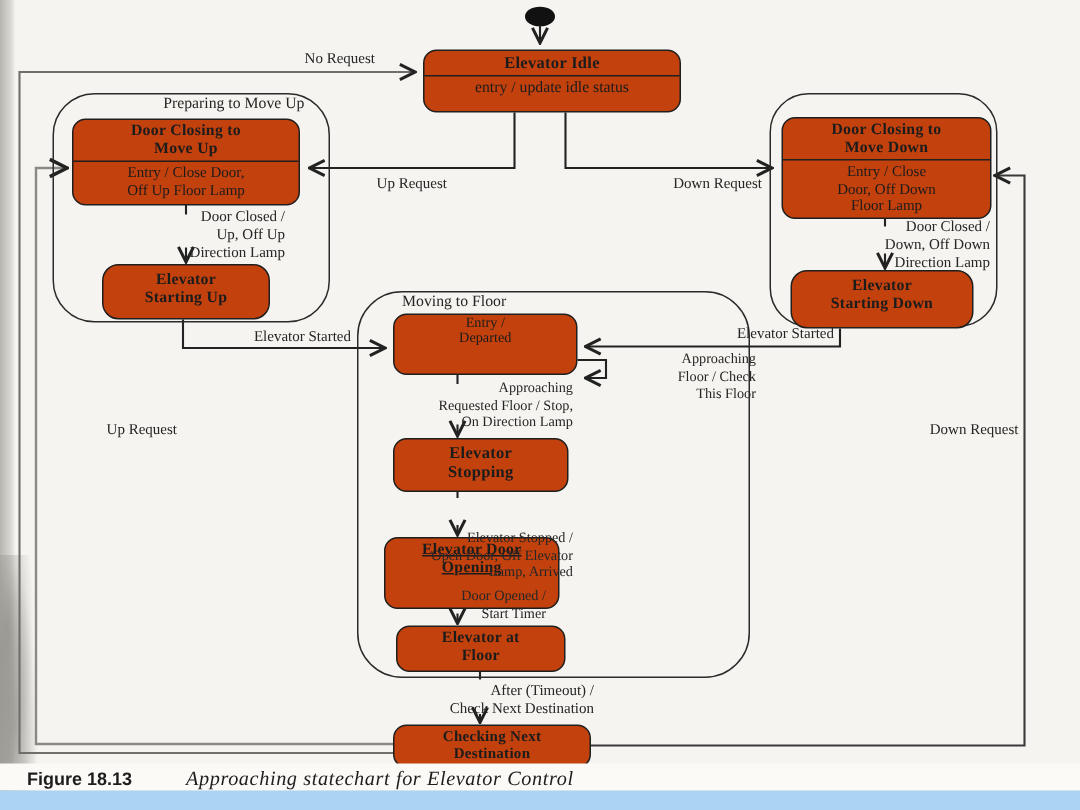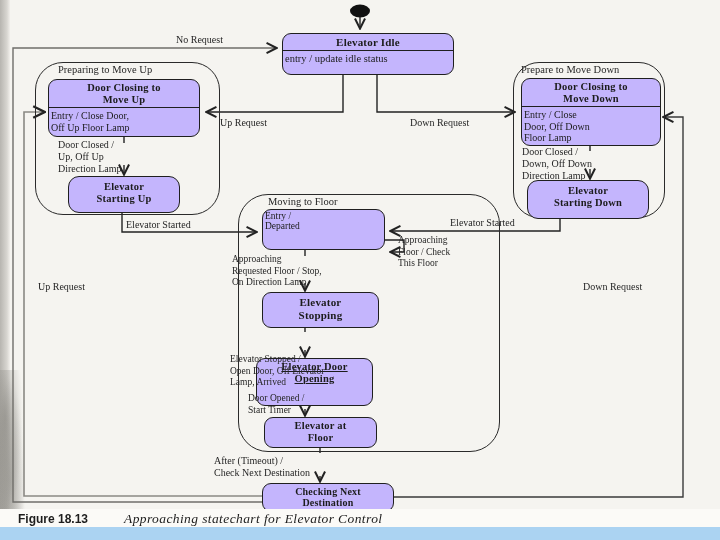--- a/index.html
+++ b/index.html
@@ -9,30 +9,30 @@
   
   .scan-left{position:absolute;left:0;top:0;width:10px;height:540px;
     background:linear-gradient(90deg,#b7b5b0,#d8d6d1 70%,rgba(216,214,209,0));}
   .scan-blotch{position:absolute;left:0;top:370px;width:26px;height:160px;
     background:radial-gradient(ellipse at 20% 30%,rgba(130,128,122,.55),rgba(130,128,122,0) 60%),
                radial-gradient(ellipse at 40% 70%,rgba(120,118,112,.45),rgba(120,118,112,0) 65%),
                radial-gradient(ellipse at 10% 95%,rgba(140,138,132,.5),rgba(140,138,132,0) 70%);}
   .paper{position:absolute;left:10px;top:0;width:710px;height:527px;background:#f5f4f0;}
   svg{position:absolute;left:0;top:0;}
   
-  .state{position:absolute;background:#c4b5fd;border:1.6px solid #1f1f1f;border-radius:9px;
+  .state{position:absolute;background:#c2410c;border:1.6px solid #1f1f1f;border-radius:9px;
          box-sizing:border-box;color:#1c1c1c;}
   .composite{position:absolute;background:transparent;border:1.6px solid #2a2a2a;
          box-sizing:border-box;}
   .state .title{font-weight:bold;text-align:center;white-space:pre-line;line-height:1.15;
          padding:2px 2px 1px;font-size:11px;letter-spacing:.2px;}
   .state .title.divided{border-bottom:1.4px solid #1f1f1f;}
-  .state .body{text-align:left;white-space:pre-line;line-height:1.15;padding:2px 2px 1px;
+  .state .body{text-align:center;white-space:pre-line;line-height:1.15;padding:2px 2px 1px;
          font-size:10.5px;}
-  .lbl{position:absolute;white-space:pre-line;text-align:left;font-size:10px;
+  .lbl{position:absolute;white-space:pre-line;text-align:right;font-size:10px;
        line-height:1.22;color:#262626;}
   .lbl.left{text-align:left;}
   
   .caption{position:absolute;left:0;top:509px;width:720px;height:18px;background:#fbfaf7;}
   .cap-label{position:absolute;left:18px;top:512px;font-family:"Liberation Sans",sans-serif;
        font-weight:bold;font-size:12px;color:#1d1d1d;}
   .cap-text{position:absolute;left:124px;top:511px;font-style:italic;font-size:13.5px;
        color:#1d1d1d;letter-spacing:.4px;}
   .bottom-bar{position:absolute;left:0;top:527px;width:720px;height:13px;}
 </style>
@@ -86,21 +86,20 @@
     <path d="M305,409 L305,415" stroke="#222" stroke-width="1.4" fill="none" marker-end="url(#ah)"></path>
 
     <path d="M320,448 L320,453" stroke="#222" stroke-width="1.4" fill="none"></path>
     <path d="M320,476 L320,481" stroke="#222" stroke-width="1.4" fill="none" marker-end="url(#ah)"></path>
   </svg>
 
   <div class="composite" style="left:35px;top:62px;width:185px;height:153px;border-radius:28px;"></div>
   <div class="lbl" style="left:58px;top:64px;width:145px;font-size:10.5px;">Preparing to Move Up</div>
 
   <div class="composite" style="left:513px;top:62px;width:152px;height:156px;border-radius:26px;"></div>
-  <div class="lbl" style="left:521px;top:64px;width:138px;font-size:10.5px;">Prepare to Move Down</div>
 
   <div class="composite" style="left:238px;top:194px;width:262px;height:258px;border-radius:30px;"></div>
   <div class="lbl left" style="left:268px;top:196px;width:120px;font-size:10.5px;">Moving to Floor</div>
 
   <div class="state" style="left:282px;top:33px;width:172px;height:42px;">
     <div class="title divided">Elevator Idle</div>
     <div class="body">entry / update idle status</div>
   </div>
 
   <div class="state" style="left:48px;top:79px;width:152px;height:58px;">

